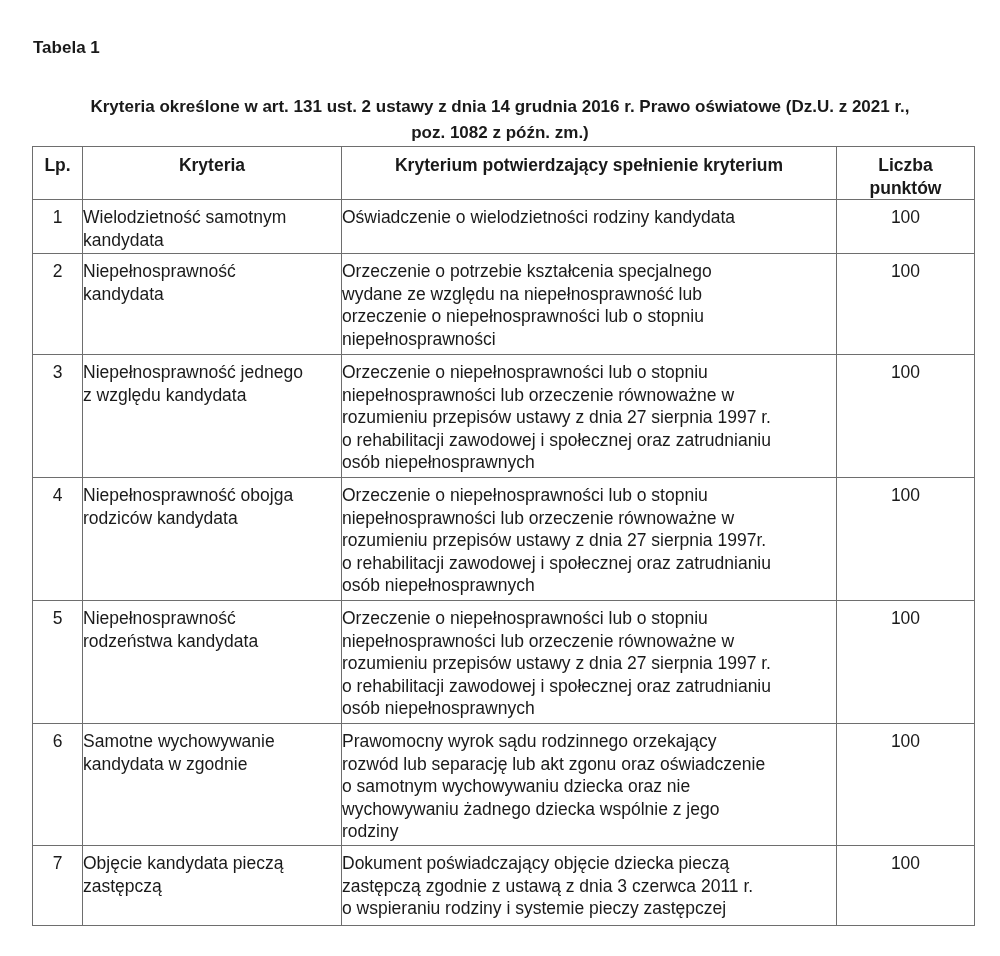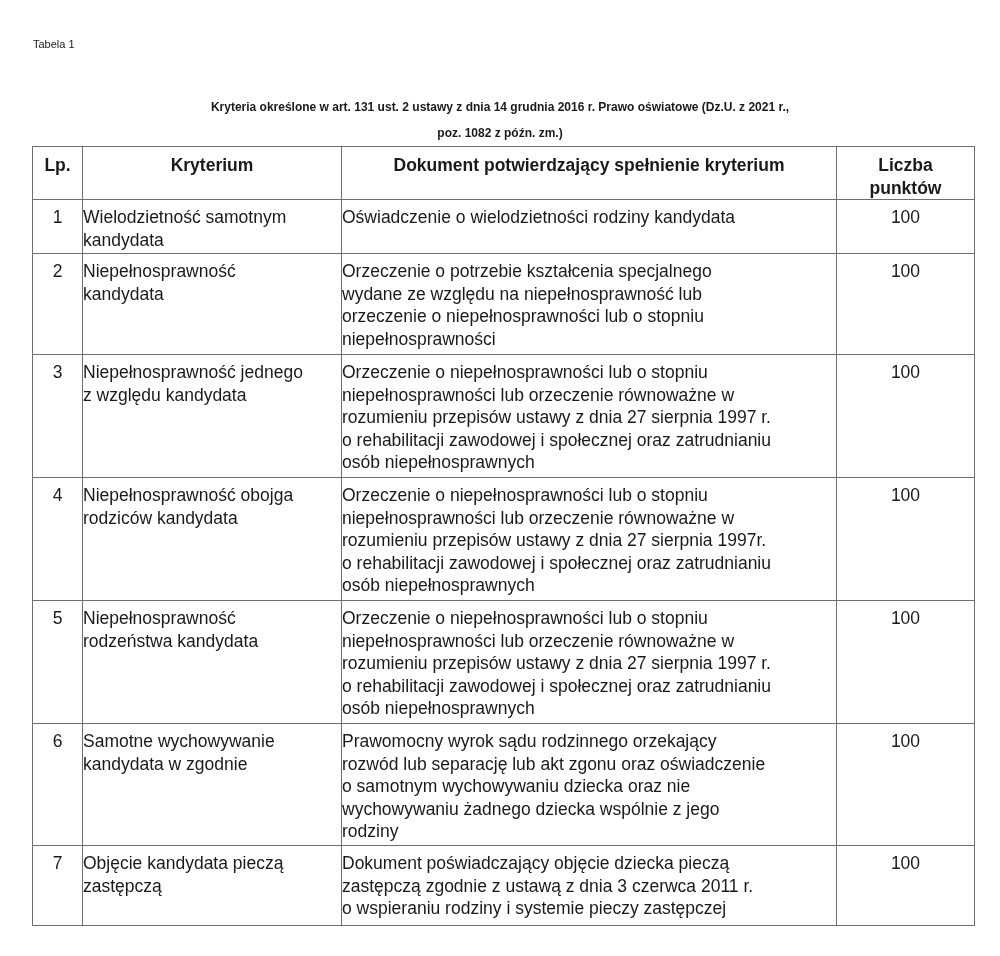--- a/index.html
+++ b/index.html
@@ -12,31 +12,31 @@
       height: 956px;
       position: relative;
       font-family: "Liberation Sans", sans-serif;
       color: #1a1a1a;
       overflow: hidden;
     }
     .table-label {
       position: absolute;
       left: 33px;
       top: 38px;
-      font-size: 11px;
-      font-weight: normal;
+      font-size: 17px;
+      font-weight: bold;
       letter-spacing: 0px;
     }
     .caption {
       position: absolute;
       left: 20px;
       width: 960px;
       top: 94px;
       text-align: center;
-      font-size: 12px;
+      font-size: 17px;
       font-weight: bold;
       line-height: 26px;
     }
     table.criteria {
       position: absolute;
       left: 32px;
       top: 146px;
       width: 942px;
       border-collapse: collapse;
       table-layout: fixed;
@@ -79,22 +79,22 @@
 <table class="criteria">
   <colgroup>
     <col class="c-lp">
     <col class="c-crit">
     <col class="c-doc">
     <col class="c-pts">
   </colgroup>
   <thead>
     <tr>
       <th>Lp.</th>
-      <th>Kryterium</th>
-      <th>Dokument potwierdzający spełnienie kryterium</th>
+      <th>Kryteria</th>
+      <th>Kryterium potwierdzający spełnienie kryterium</th>
       <th class="cell-text">Liczba
 punktów</th>
     </tr>
   </thead>
   <tbody>
     <tr style="height:54px">
       <td class="lp">1</td>
       <td class="crit cell-text">Wielodzietność samotnym
 kandydata</td>
       <td class="doc cell-text">Oświadczenie o wielodzietności rodziny kandydata</td>

